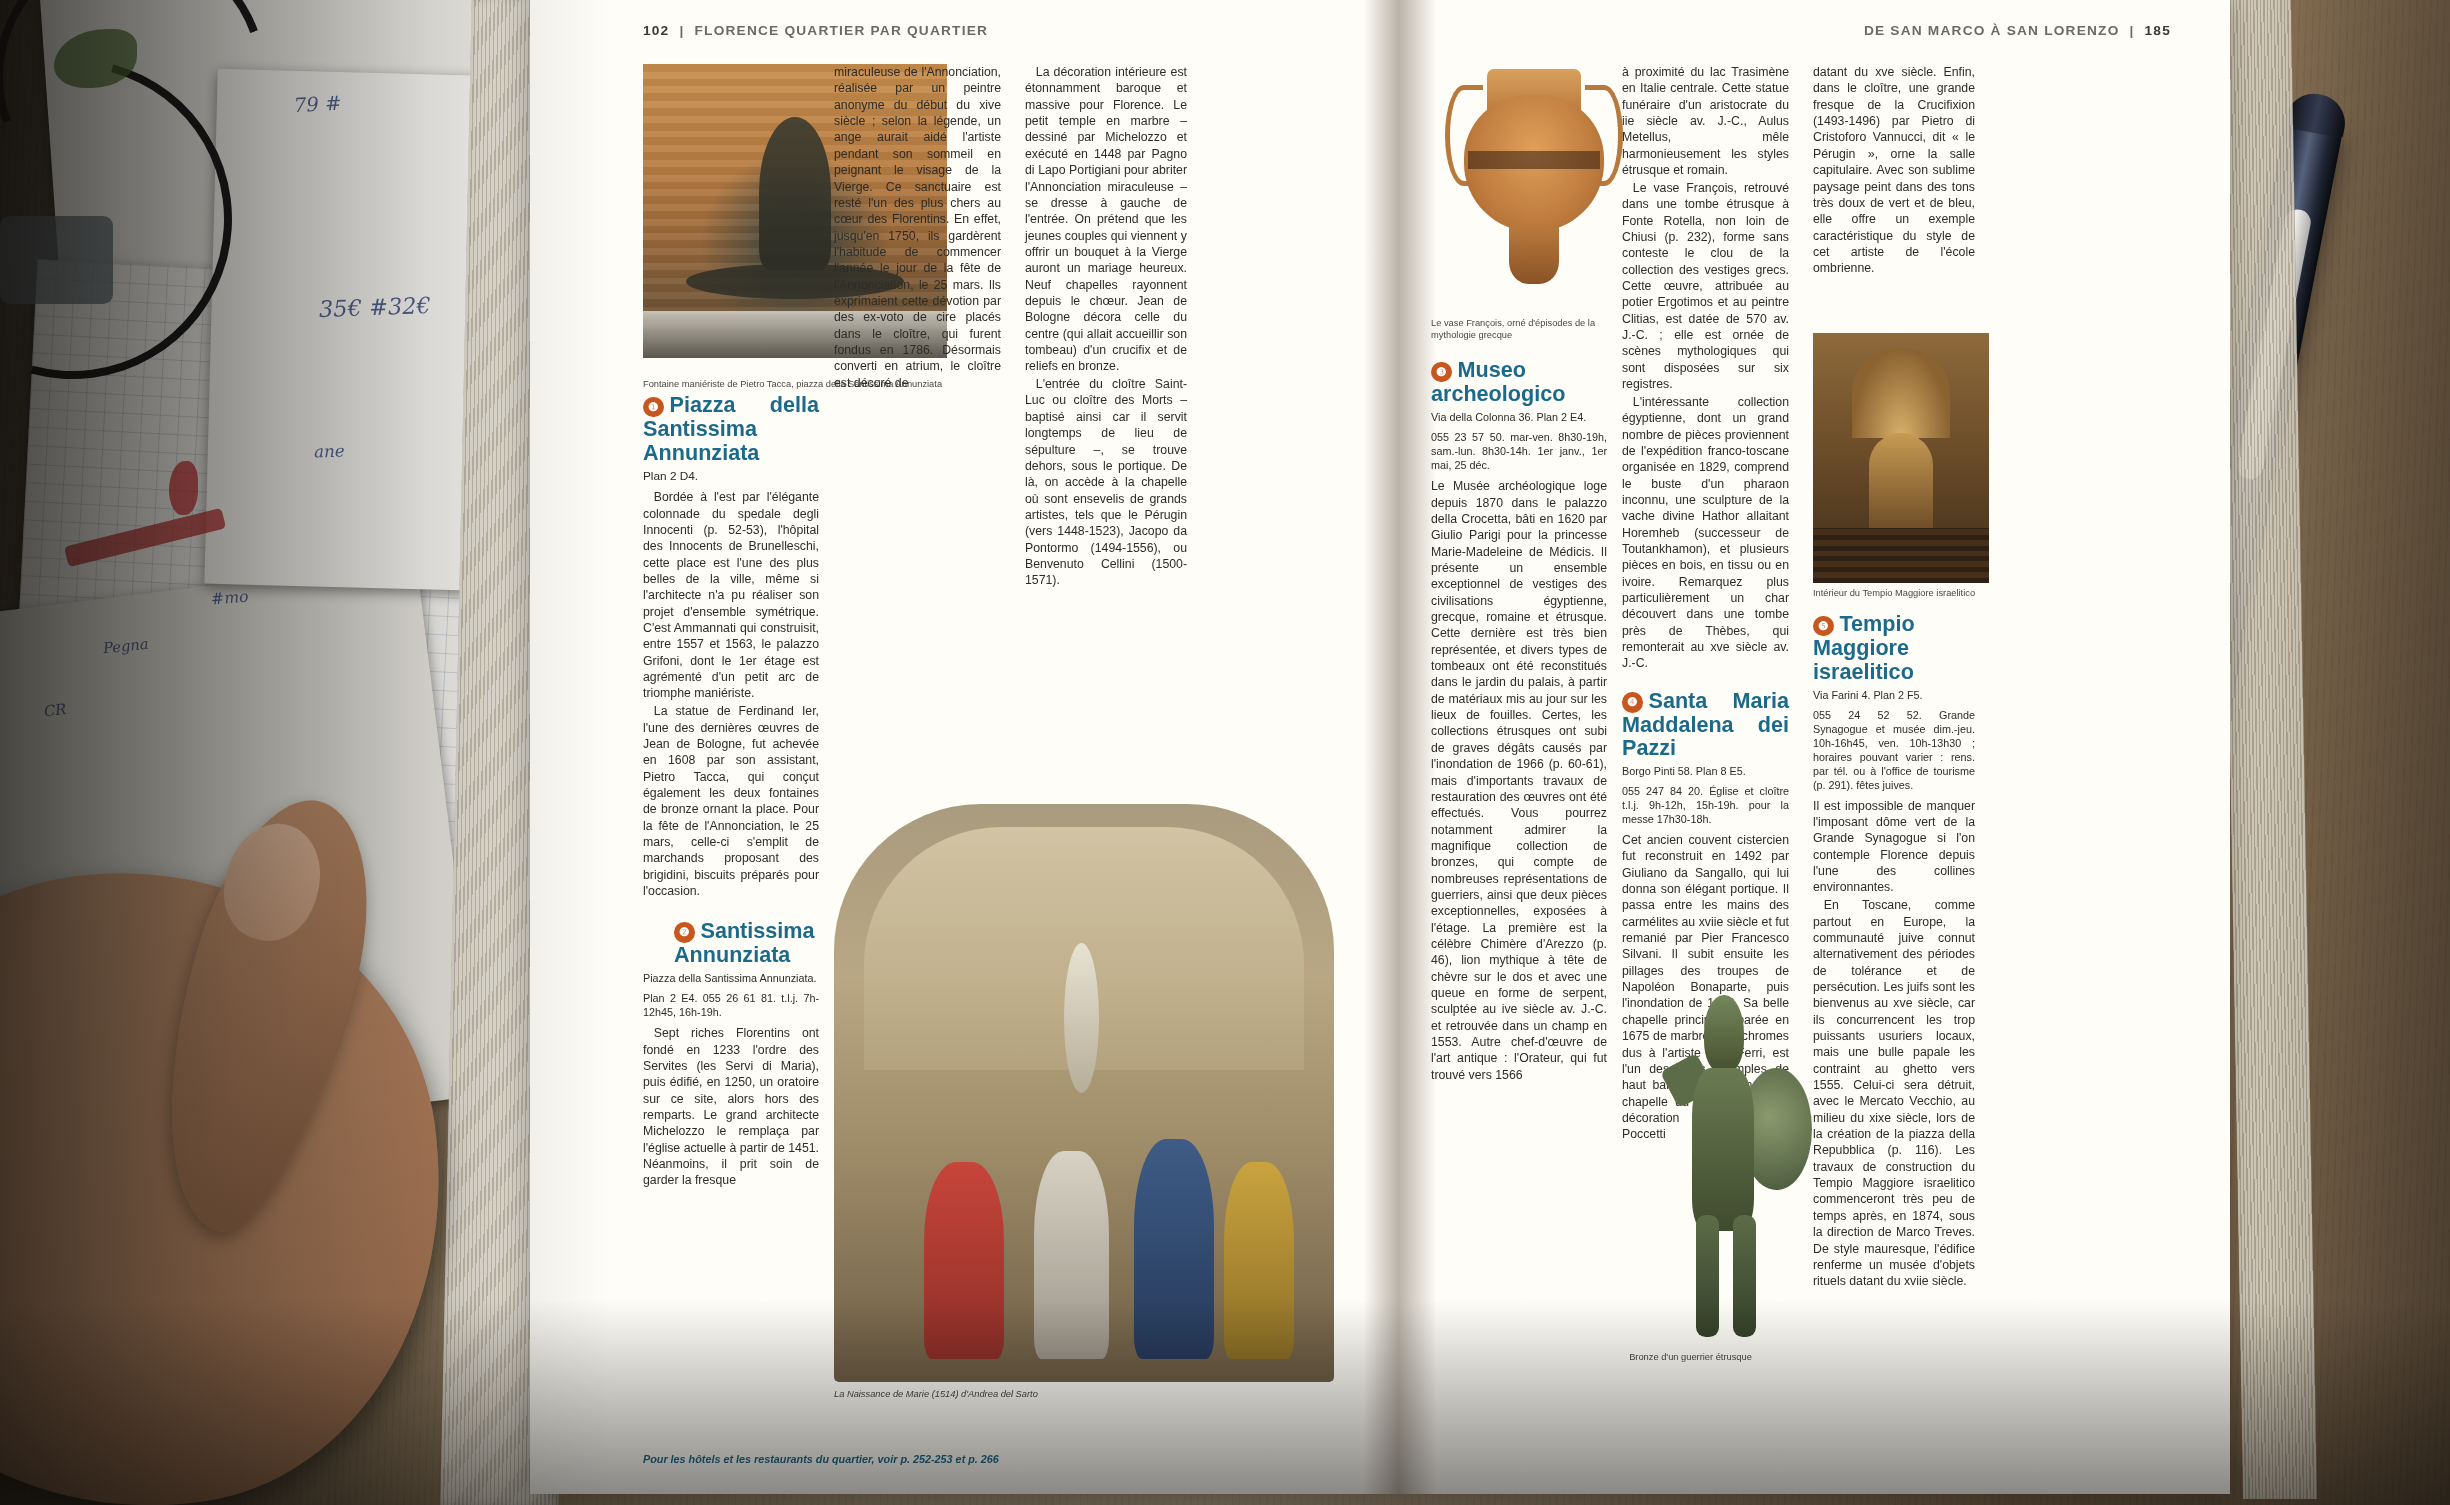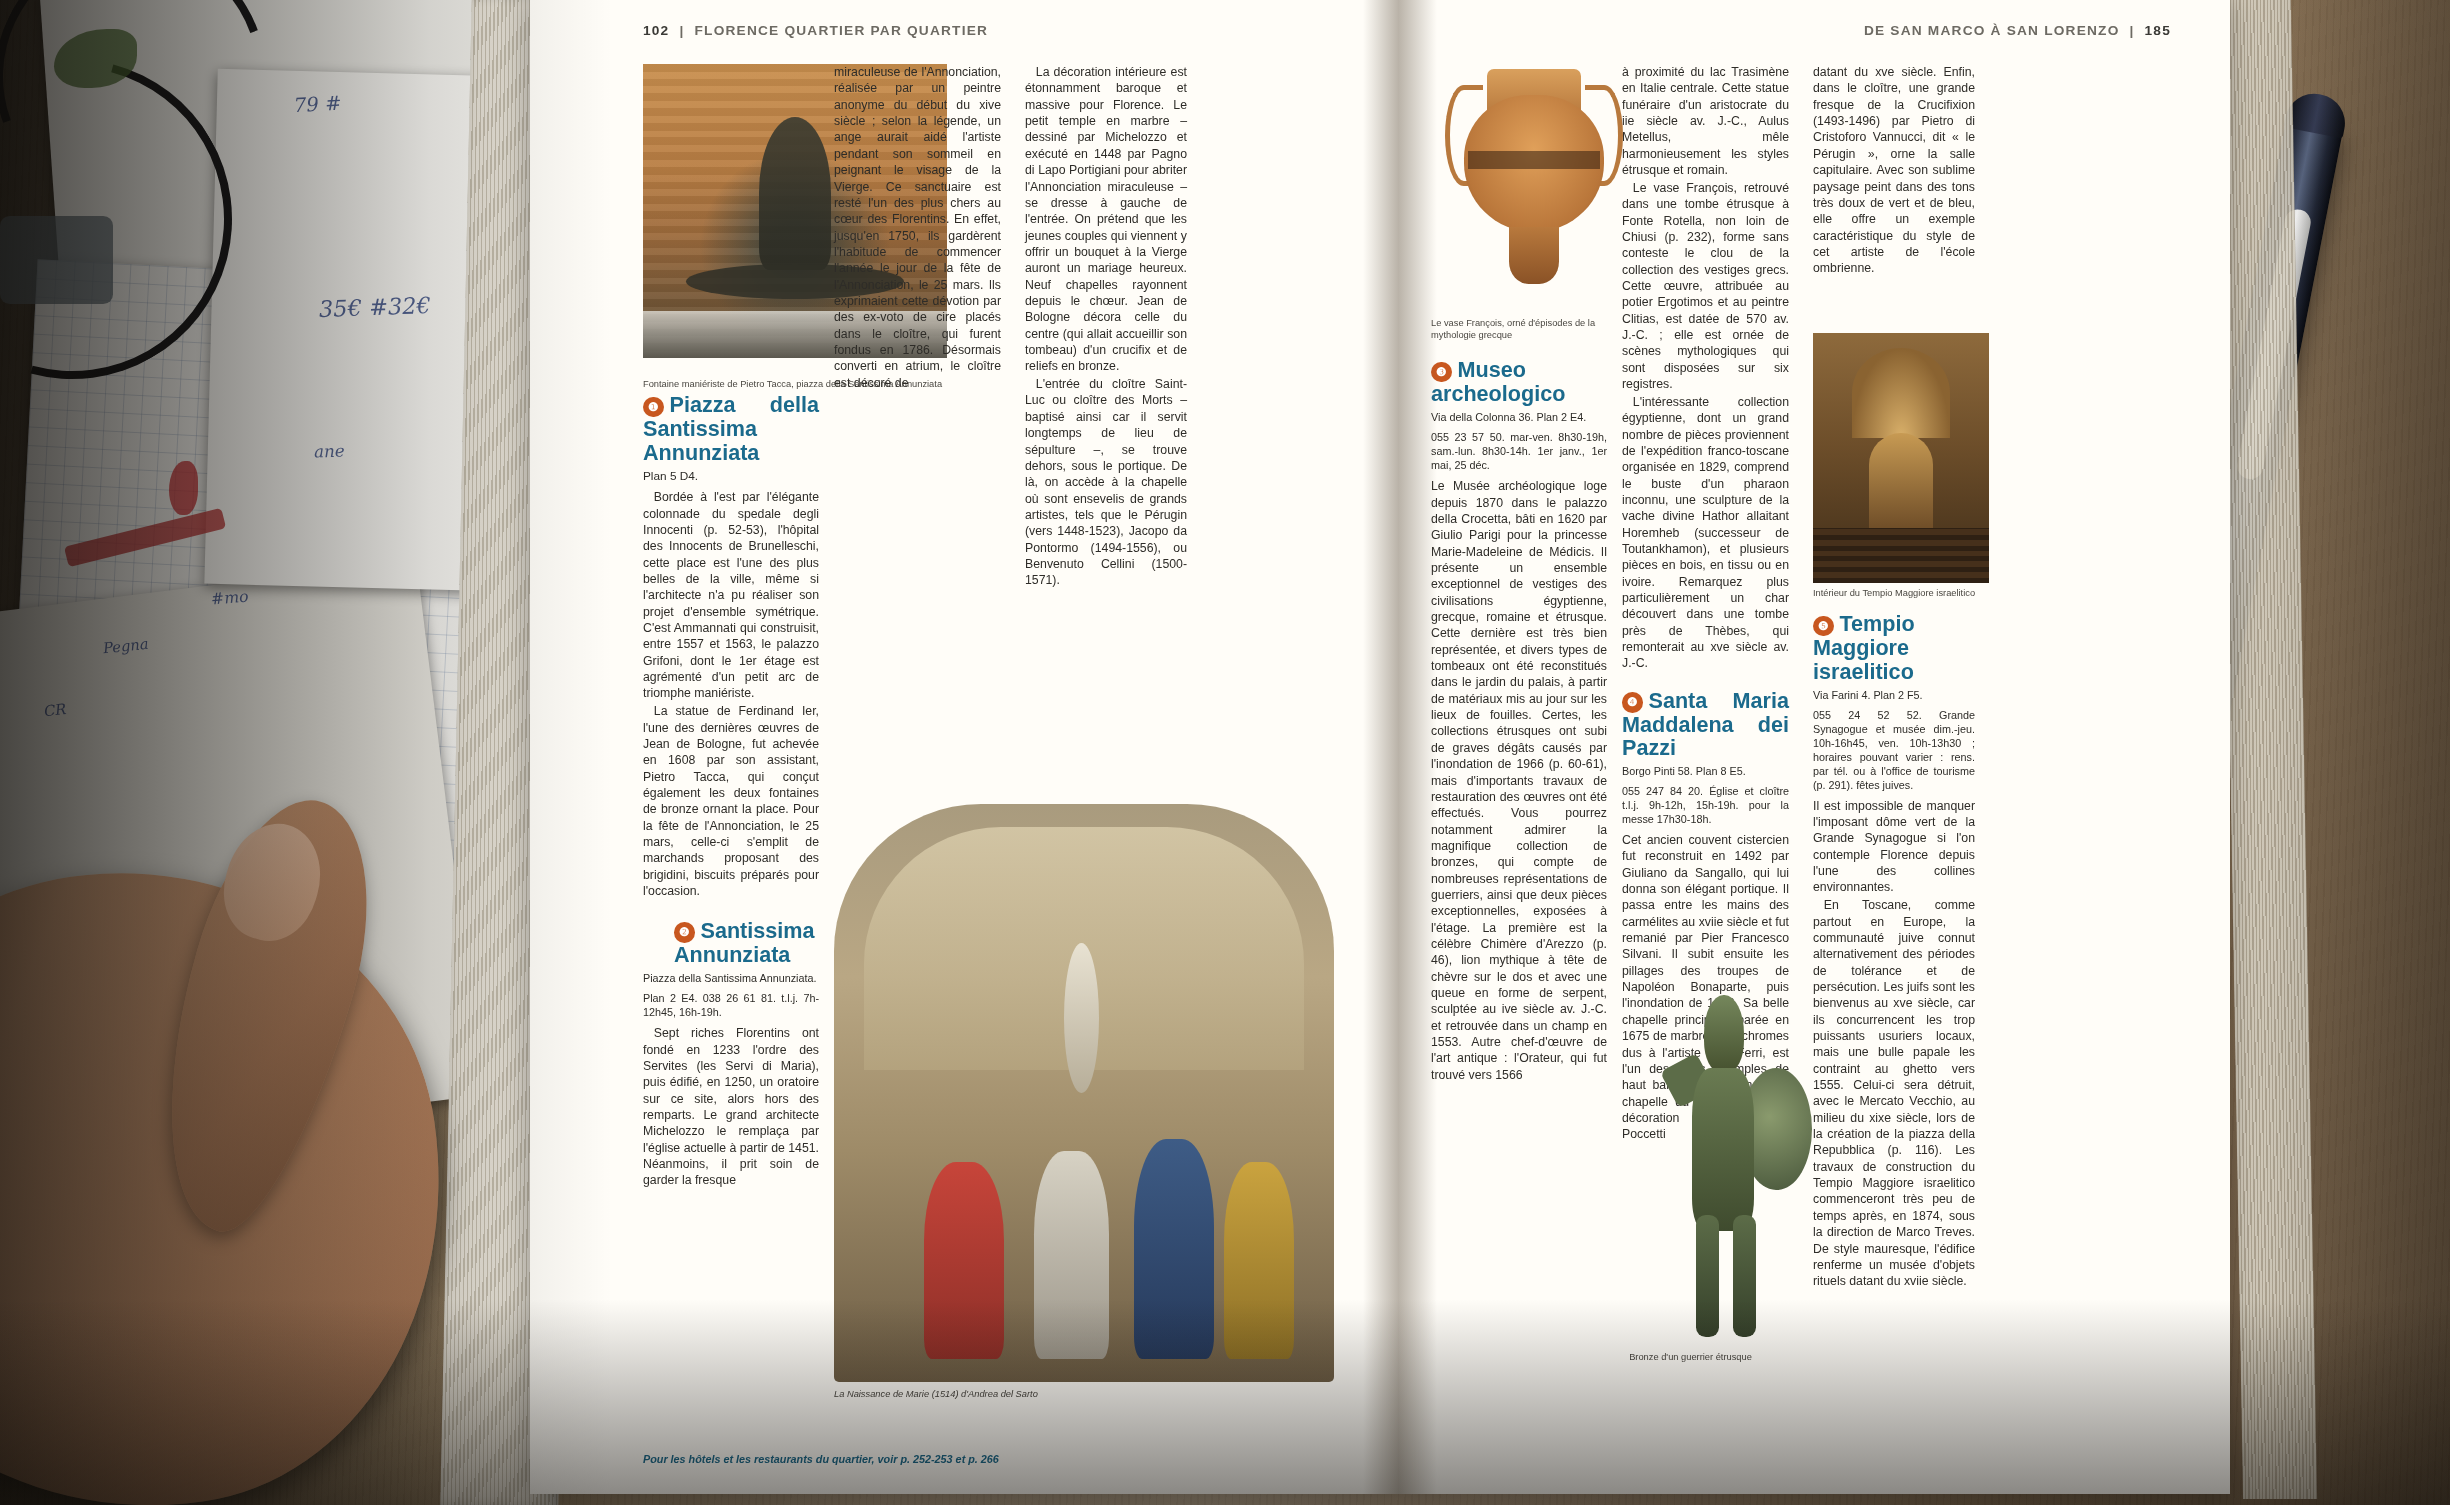--- a/index.html
+++ b/index.html
@@ -242,29 +242,29 @@
           <div class="statue"></div>
           <div class="basin"></div>
           <div class="cars"></div>
         </div>
         <div class="cap" style="left:113px;top:384px;width:314px;">Fontaine maniériste de Pietro Tacca, piazza della Santissima Annunziata</div>
 
         <div class="col" style="left:113px;top:398px;width:176px;">
           <h2 class="sec">
             <span class="bullet">❶</span><span>Piazza della Santissima Annunziata</span>
           </h2>
-          <div class="plan">Plan 5 D4.</div>
+          <div class="plan">Plan 2 D4.</div>
           <p>Bordée à l'est par l'élégante colonnade du spedale degli Innocenti (p. 52-53), l'hôpital des Innocents de Brunelleschi, cette place est l'une des plus belles de la ville, même si l'architecte n'a pu réaliser son projet d'ensemble symétrique. C'est Ammannati qui construisit, entre 1557 et 1563, le palazzo Grifoni, dont le 1er étage est agrémenté d'un petit arc de triomphe maniériste.</p>
           <p>La statue de Ferdinand Ier, l'une des dernières œuvres de Jean de Bologne, fut achevée en 1608 par son assistant, Pietro Tacca, qui conçut également les deux fontaines de bronze ornant la place. Pour la fête de l'Annonciation, le 25 mars, celle-ci s'emplit de marchands proposant des brigidini, biscuits préparés pour l'occasion.</p>
 
           <h2 class="sec" style="margin-top:19.6px;margin-left:31px;">
             <span class="bullet">❷</span><span>Santissima Annunziata</span>
           </h2>
           <div class="info">Piazza della Santissima Annunziata.</div>
-          <div class="info">Plan 2 E4. 038 26 61 81. t.l.j. 7h-12h45, 16h-19h.</div>
+          <div class="info">Plan 2 E4. 055 26 61 81. t.l.j. 7h-12h45, 16h-19h.</div>
           <p>Sept riches Florentins ont fondé en 1233 l'ordre des Servites (les Servi di Maria), puis édifié, en 1250, un oratoire sur ce site, alors hors des remparts. Le grand architecte Michelozzo le remplaça par l'église actuelle à partir de 1451. Néanmoins, il prit soin de garder la fresque</p>
         </div>
 
         <div class="col" style="left:304px;top:69px;width:167px;">
           <p class="noind">miraculeuse de l'Annonciation, réalisée par un peintre anonyme du début du xive siècle ; selon la légende, un ange aurait aidé l'artiste pendant son sommeil en peignant le visage de la Vierge. Ce sanctuaire est resté l'un des plus chers au cœur des Florentins. En effet, jusqu'en 1750, ils gardèrent l'habitude de commencer l'année le jour de la fête de l'Annonciation, le 25 mars. Ils exprimaient cette dévotion par des ex-voto de cire placés dans le cloître, qui furent fondus en 1786. Désormais converti en atrium, le cloître est décoré de</p>
         </div>
 
         <div class="fig ph-nascita" style="left:304px;top:809px;width:500px;height:578px;">
           <div class="arch"></div>
           <div class="drape"></div>

